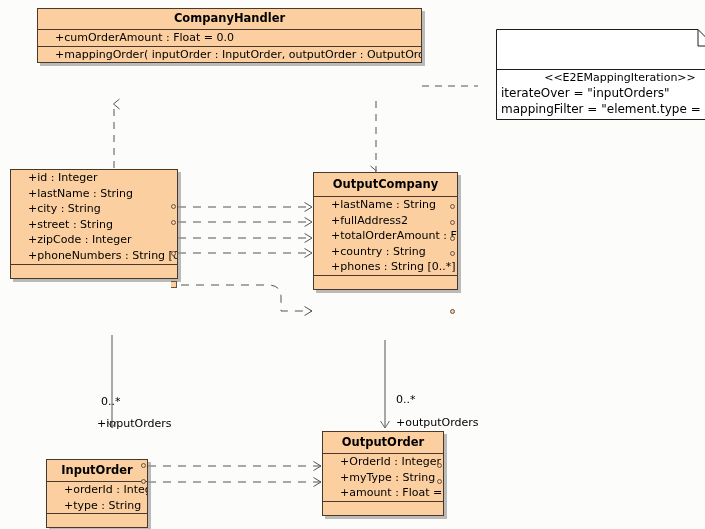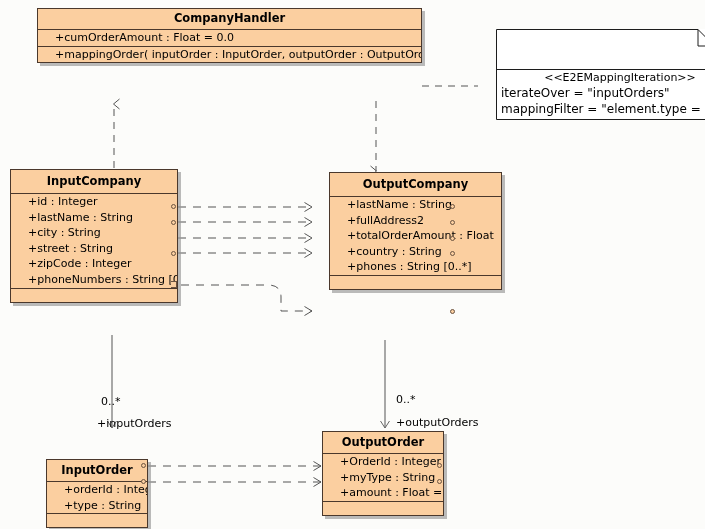--- a/index.html
+++ b/index.html
@@ -193,40 +193,37 @@
       <path d="M202,0.5 L202,17 L218.5,17" fill="none" stroke="#1c1c1c" stroke-width="1"></path>
     </svg>
     <div class="note-inner" style="top:40px;">
       <span class="note-stereo">&lt;&lt;E2EMappingIteration&gt;&gt;</span>
       <span class="note-line">iterateOver = "inputOrders"</span>
       <span class="note-line">mappingFilter = "element.type = "Buy"</span>
     </div>
   </div>
 
   <div class="uml-class" id="cls-input-company" style="left:10px;top:169px;width:168px;">
-    <div class="hdr" style="padding-top:4px;padding-bottom:4px;">
-      <span class="cname">InputCompany</span>
-    </div>
     <div class="compartment">
       <div class="feature">+id : Integer</div>
       <div class="feature">+lastName : String</div>
       <div class="feature">+city : String</div>
       <div class="feature">+street : String</div>
       <div class="feature">+zipCode : Integer</div>
       <div class="feature">+phoneNumbers : String [0..*]</div>
     </div>
     <div class="compartment empty-comp"></div>
   </div>
 
   <div class="port" style="left:171px;top:204px;"></div>
   <div class="port" style="left:171px;top:220px;"></div>
   <div class="port" style="left:171px;top:251px;"></div>
   <div class="port-sq" style="left:171px;top:281px;"></div>
 
-  <div class="uml-class" id="cls-output-company" style="left:313px;top:172px;width:173px;margin-left:16px;">
+  <div class="uml-class" id="cls-output-company" style="left:313px;top:172px;width:145px;">
     <div class="hdr" style="padding-top:4px;padding-bottom:4px;">
       <span class="cname">OutputCompany</span>
     </div>
     <div class="compartment">
       <div class="feature">+lastName : String</div>
       <div class="feature">+fullAddress2</div>
       <div class="feature">+totalOrderAmount : Float</div>
       <div class="feature">+country : String</div>
       <div class="feature">+phones : String [0..*]</div>
     </div>

